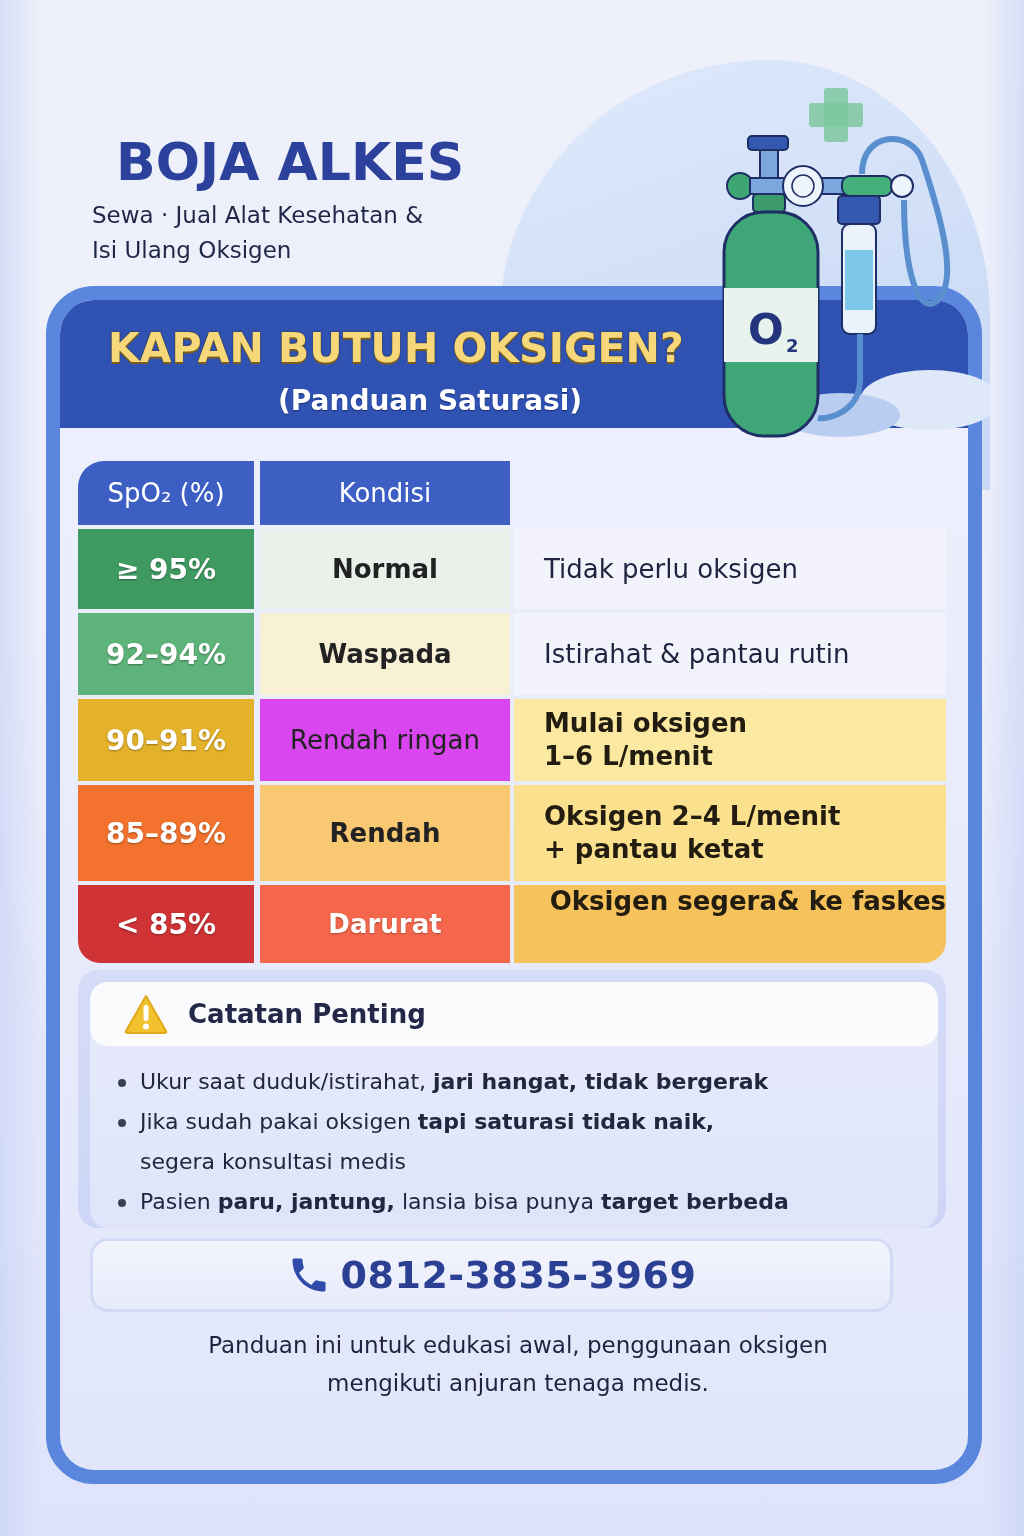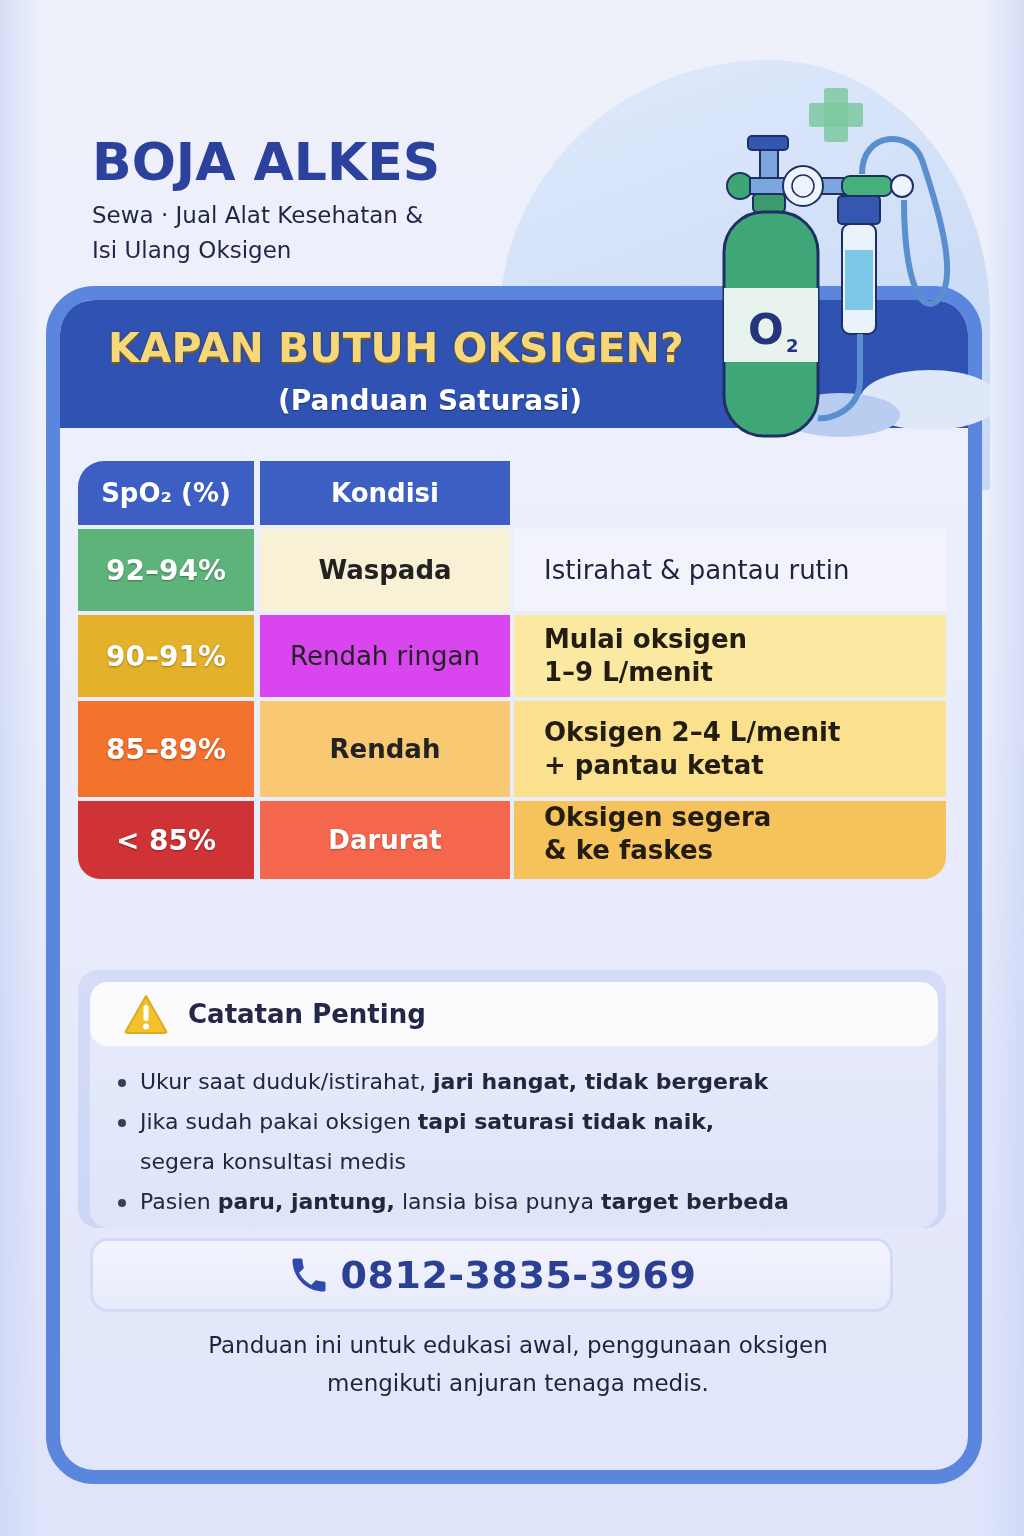--- a/index.html
+++ b/index.html
@@ -14,21 +14,21 @@
     background: linear-gradient(160deg, #dfe9fb 0%, #cfdef7 60%, #c8d8f5 100%);
     border-radius: 55% 45% 0 0 / 60% 60% 0 0;
   }
   .bg-side-l { position:absolute; left:0; top:0; width:40px; height:1536px;
     background: linear-gradient(90deg, rgba(190,205,245,0.5), rgba(190,205,245,0)); }
   .bg-side-r { position:absolute; right:0; top:0; width:40px; height:1536px;
     background: linear-gradient(270deg, rgba(190,205,245,0.5), rgba(190,205,245,0)); }
 
   .brand { position: absolute; left: 92px; top: 132px; }
   .brand-title { font-family: "DejaVu Sans", sans-serif; font-weight: bold; font-size: 52px;
-    color: #2b419b; letter-spacing: 0px; line-height: 60px; }
+    color: #2b419b; letter-spacing: 0px; line-height: 60px; margin-left: 24px; }
   .brand-sub { font-size: 23px; color: #1f2747; line-height: 35px; margin-top: 6px; }
 
   .card {
     position: absolute; left: 46px; top: 286px; width: 936px; height: 1198px;
     border: 14px solid #5b86dd; border-radius: 48px;
     background: linear-gradient(180deg, #eef1fc 0%, #e7ebfb 50%, #e2e6fa 100%);
     overflow: hidden;
   }
   .card-head {
     position: absolute; left: 0; top: 0; width: 908px; height: 128px;
@@ -41,21 +41,21 @@
   }
   .card-subtitle {
     position: absolute; left: 218px; top: 84px;
     font-size: 28px; font-weight: bold; color: #ffffff; text-shadow: 0 1px 1px #1b2f6e;
   }
 
   .illus { position: absolute; left: 690px; top: 70px; width: 300px; height: 370px; }
 
   .table { position: absolute; left: 78px; top: 461px; width: 868px; }
   .trow { display: flex; }
-  .thead .cell { height: 64px; background: #3d5fc4; color: #fff; font-weight: bold;
+  .thead .cell { height: 64px; background: #3d5fc4; color: #fff; font-weight: normal;
     font-size: 26px; display: flex; align-items: center; justify-content: center; }
   .c1 { width: 176px; margin-right: 6px; }
   .c2 { width: 250px; margin-right: 4px; }
   .c3 { width: 432px; }
   .thead .c1 { border-top-left-radius: 26px; }
   .thead .c3 { border-top-right-radius: 26px; }
   .tbody .trow { margin-top: 4px; }
   .cell { display: flex; align-items: center; }
   .spo2 { color: #fff; font-weight: bold; font-size: 28px; justify-content: center;
     text-shadow: 0 1px 2px rgba(0,0,0,0.35); }
@@ -155,47 +155,54 @@
     <path d="M170 264 L170 310 C170 340, 140 350, 128 348" fill="none" stroke="#5a8fcf" stroke-width="6"></path>
   </g>
 </svg>
 
 <div class="table">
   <div class="trow thead">
     <div class="cell c1">SpO₂ (%)</div>
     <div class="cell c2">Kondisi</div>
   </div>
   <div class="tbody">
+    <div class="trow" style="height:80px;">
+      <div class="cell c1 spo2" style="background:#3f9a62;">≥ 95%</div>
+      <div class="cell c2 kondisi b" style="background:#e9f1ea;">Normal</div>
+      <div class="cell c3 saran" style="background:#f3f4fb;">
+        <span>Tidak perlu oksigen</span>
+      </div>
+    </div>
     <div class="trow" style="height:82px;justify-content:space-between;">
       <div class="cell c1 spo2" style="background:#5eb37a;">92–94%</div>
       <div class="cell c2 kondisi b" style="background:#f8f1d6;">Waspada</div>
       <div class="cell c3 saran" style="background:#f3f4fb;">
         <span>Istirahat &amp; pantau rutin</span>
       </div>
     </div>
     <div class="trow" style="height:82px;">
       <div class="cell c1 spo2" style="background:#e3b12a;">90–91%</div>
       <div class="cell c2 kondisi" style="background:#d946ef;">Rendah ringan</div>
       <div class="cell c3 saran b" style="background:#fbe9a2;flex-direction:column;align-items:flex-start;justify-content:center;">
         <span>Mulai oksigen</span>
-        <span>1–9 L/menit</span>
+        <span>1–6 L/menit</span>
       </div>
     </div>
     <div class="trow" style="height:96px;">
       <div class="cell c1 spo2" style="background:#f2722e;">85–89%</div>
       <div class="cell c2 kondisi b" style="background:#f8c873;">Rendah</div>
       <div class="cell c3 saran b" style="background:#fbe08e;flex-direction:column;align-items:flex-start;justify-content:center;">
         <span>Oksigen 2–4 L/menit</span>
         <span>+ pantau ketat</span>
       </div>
     </div>
     <div class="trow" style="height:78px;">
       <div class="cell c1 spo2" style="background:#cf3336;border-bottom-left-radius:22px;">&lt; 85%</div>
       <div class="cell c2 kondisi b darurat-txt" style="background:#f4674c;">Darurat</div>
-      <div class="cell c3 saran b" style="background:#f6c25c;flex-direction:column;align-items:flex-start;justify-content:flex-start;border-bottom-right-radius:22px;">
+      <div class="cell c3 saran b" style="background:#f6c25c;flex-direction:row;align-items:flex-start;justify-content:flex-end;border-bottom-right-radius:22px;">
         <span>Oksigen segera</span>
         <span>&amp; ke faskes</span>
       </div>
     </div>
   </div>
 </div>
 
 <div class="notes">
   <div class="notes-inner">
     <div class="notes-head">

